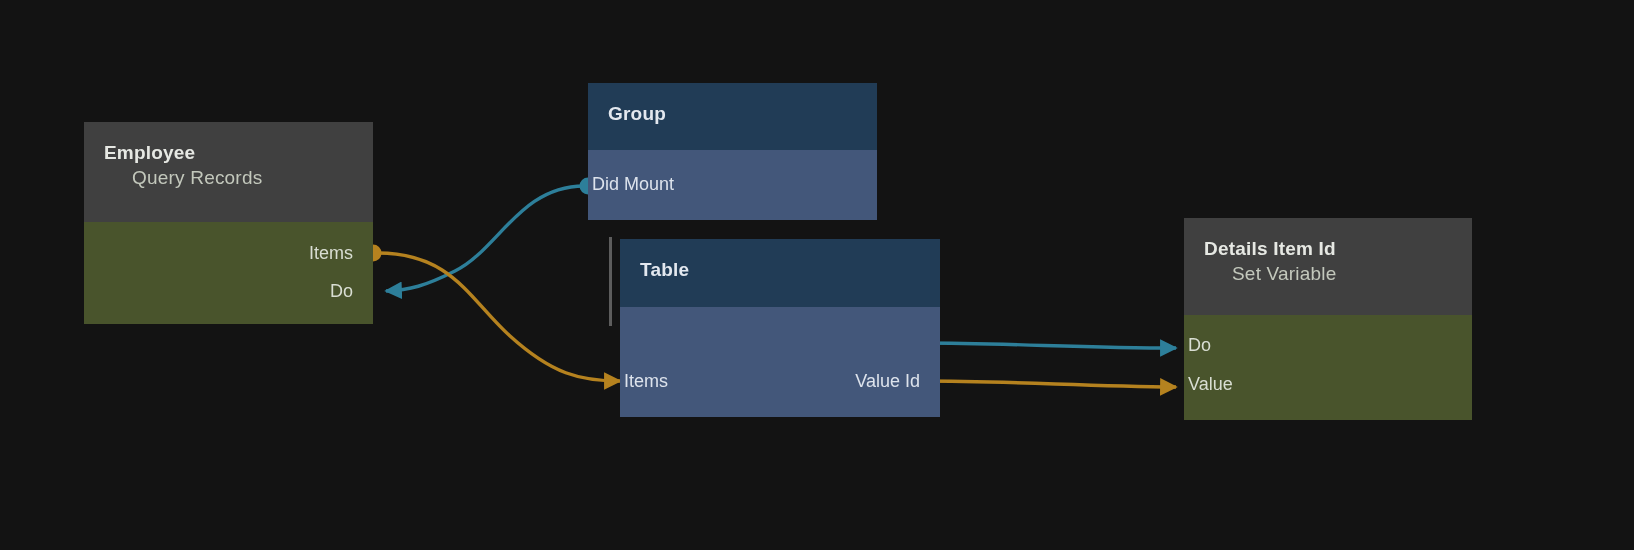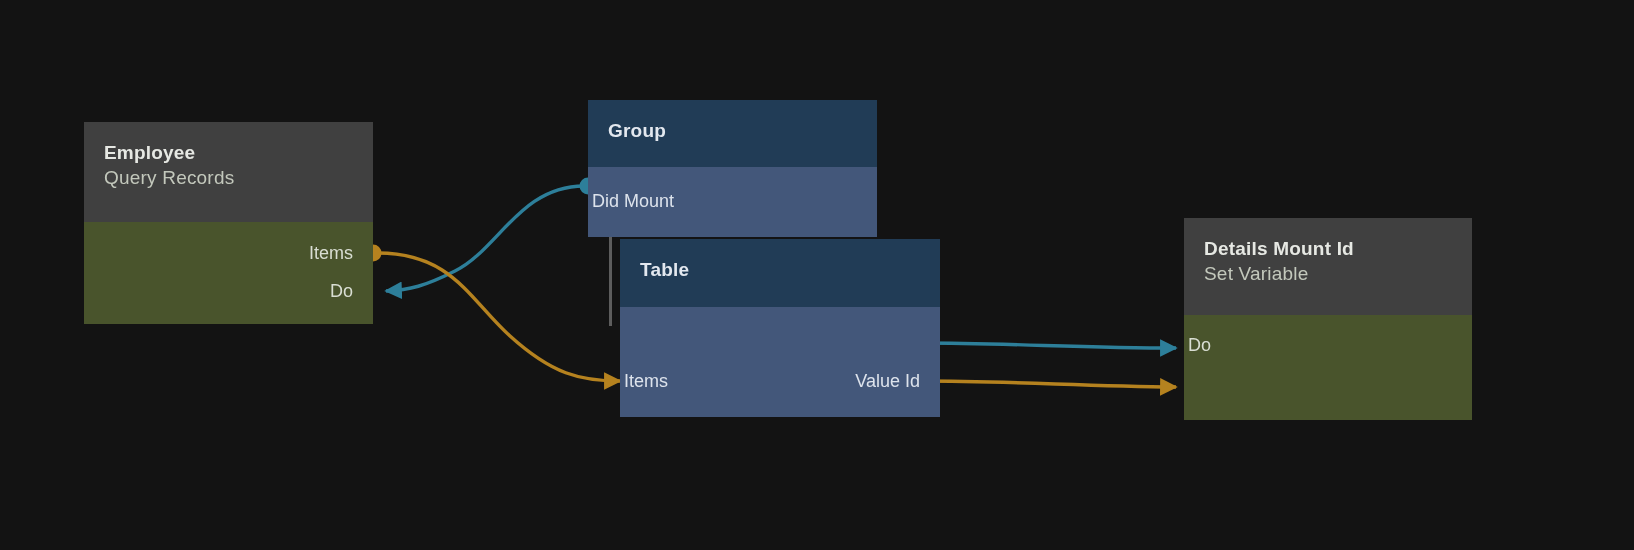--- a/index.html
+++ b/index.html
@@ -40,20 +40,21 @@
     color: #e6e8e3;
     line-height: 25px;
     letter-spacing: 0.2px;
   }
   .node-subtitle {
     font-size: 19px;
     font-weight: normal;
     color: #c3c8bc;
     line-height: 25px;
     letter-spacing: 0.2px;
+    margin-left: 28px;
   }
   .node-body {
     position: relative;
     box-sizing: border-box;
   }
   
   .node-green .node-header { background: #404040; }
   .node-green .node-body   { background: #49542c; }
   
   .node-blue .node-header { background: #213c56; }
@@ -122,21 +123,21 @@
     <div class="node-body" style="height:102px;">
       <div class="port-row" style="top:19px;">
         <span class="port-label out">Items</span>
       </div>
       <div class="port-row" style="top:57px;">
         <span class="port-label out">Do</span>
       </div>
     </div>
   </div>
 
-  <div class="node node-blue" style="left:588px; top:100px; width:289px; height:137px;">
+  <div class="node node-blue" style="left:588px; top:83px; width:289px; height:137px;">
     <div class="node-header" style="height:67px;">
       <div class="node-title">Group</div>
     </div>
     <div class="node-body" style="height:70px;">
       <div class="port-row" style="top:22px;">
         <span class="port-label in">Did Mount</span>
       </div>
     </div>
   </div>
 
@@ -147,23 +148,26 @@
     <div class="node-body" style="height:110px;">
       <div class="port-row" style="top:62px;">
         <span class="port-label in">Items</span>
         <span class="port-label out">Value Id</span>
       </div>
     </div>
   </div>
 
   <div class="node node-green" style="left:1184px; top:218px; width:288px; height:202px;">
     <div class="node-header" style="height:97px;">
-      <div class="node-title">Details Mount Id</div>
+      <div class="node-title">Details Item Id</div>
       <div class="node-subtitle">Set Variable</div>
     </div>
     <div class="node-body" style="height:105px;">
       <div class="port-row" style="top:18px;">
         <span class="port-label in">Do</span>
+      </div>
+      <div class="port-row" style="top:57px;">
+        <span class="port-label in">Value</span>
       </div>
     </div>
   </div>
 
 </div>
 
 </body></html>

